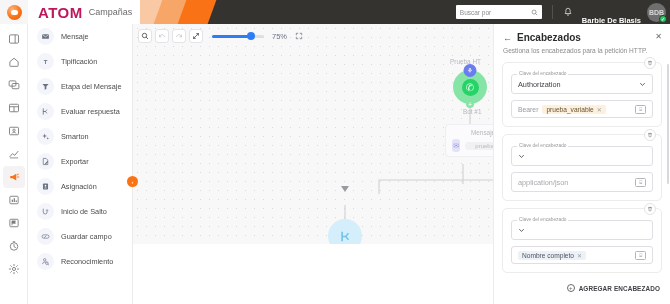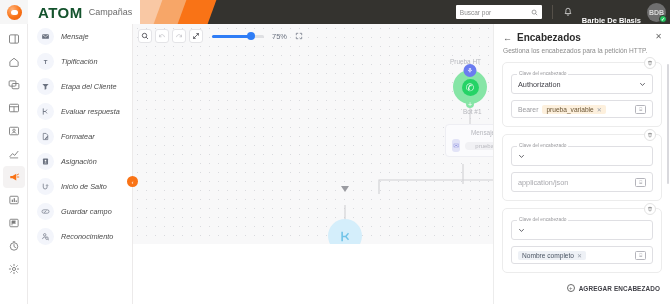--- a/index.html
+++ b/index.html
@@ -27,21 +27,21 @@
     background: radial-gradient(circle at 35% 30%, #ffb27a 0%, #f97316 55%, #ea580c 100%);
     display: flex; align-items: center; justify-content: center;
   }
   .logo-dot::after {
     content: ""; width: 7px; height: 5px; border-radius: 3px; background: #fff;
   }
   .brand-cell {
     flex: 0 0 auto; height: 24px; background: #fff;
     display: flex; align-items: center; padding: 0 8px 0 10px; gap: 6px;
   }
-  .brand-word { font-size: 15px; font-weight: bold; letter-spacing: .5px; color: #14532d; }
+  .brand-word { font-size: 15px; font-weight: bold; letter-spacing: .5px; color: #be185d; }
   .brand-sub { font-size: 9px; color: #6b6b6b; }
   .stripes { position: relative; width: 92px; height: 24px; flex: 0 0 92px; overflow: hidden; }
   .stripes i { position: absolute; top: -4px; height: 32px; width: 30px; transform: skewX(-20deg); }
   .s1 { left: -6px;  background: #f9c8a4; }
   .s2 { left: 18px;  background: #f7a668; }
   .s3 { left: 42px;  background: #f97316; }
   .topbar-spacer { flex: 1 1 auto; }
   .search-box {
     width: 86px; height: 14px; background: #ffffff; border-radius: 1px;
     display: flex; align-items: center; padding: 0 4px; gap: 3px;
@@ -87,21 +87,21 @@
     height: 25px; display: flex; align-items: center; gap: 7px; padding-left: 9px;
   }
   .node-ico {
     width: 17px; height: 17px; border-radius: 50%; background: #f3f5fb;
     display: flex; align-items: center; justify-content: center;
     color: #6b7280; flex: 0 0 17px;
   }
   .node-ico svg { width: 9px; height: 9px; }
   .node-ico .tx { font-size: 6px; font-weight: bold; letter-spacing: -.2px; }
   .node-ico .tx.small { font-size: 3.6px; }
-  .node-label { font-size: 7.3px; color: #4b4b4b; white-space: nowrap; font-style: italic; }
+  .node-label { font-size: 7.3px; color: #4b4b4b; white-space: nowrap; }
   .collapse-btn {
     position: absolute; left: 127px; top: 176px; width: 11px; height: 11px;
     border-radius: 50%; background: #f97316; color: #fff; font-size: 6px;
     display: flex; align-items: center; justify-content: center; z-index: 25;
   }
 
   
   .canvas {
     position: absolute; left: 133px; top: 24px; width: 360px; height: 220px;
     background-color: #f8f8f9;
@@ -377,39 +377,48 @@
           <span class="tx">T</span>
         </span>
       <span class="node-label">Tipificación</span>
     </div>
     <div class="node-item">
       <span class="node-ico">
         <svg viewBox="0 0 16 16">
             <path d="M2.5 3.5h11l-4 4.6v4.2l-3 1.4V8.1z" fill="#6b7280"></path>
           </svg>
       </span>
-      <span class="node-label">Etapa del Cliente</span>
+      <span class="node-label">Etapa del Mensaje</span>
     </div>
     <div class="node-item">
       <span class="node-ico">
         <svg viewBox="0 0 16 16">
             <line x1="4" y1="2.5" x2="4" y2="13.5" stroke="#6b7280" stroke-width="1.5"></line>
             <path d="M4 8h4l2.6-3.4M4 8h4l2.6 3.4" fill="none" stroke="#6b7280" stroke-width="1.3"></path>
           </svg>
       </span>
       <span class="node-label">Evaluar respuesta</span>
     </div>
     <div class="node-item">
       <span class="node-ico">
         <svg viewBox="0 0 16 16">
+            <path d="M6.5 2.5 7.6 6l3.4 1.1L7.6 8.2 6.5 11.6 5.4 8.2 2 7.1 5.4 6z" fill="#6b7280"></path>
+            <path d="M12 9l.6 1.6 1.6.6-1.6.6-.6 1.6-.6-1.6-1.6-.6 1.6-.6z" fill="#6b7280"></path>
+          </svg>
+      </span>
+      <span class="node-label">Smarton</span>
+    </div>
+    <div class="node-item">
+      <span class="node-ico">
+        <svg viewBox="0 0 16 16">
             <path d="M4 2.5h5l3 3v8H4z" fill="none" stroke="#6b7280" stroke-width="1.3"></path>
             <path d="M12.8 8.6 8.6 12.8l-1.9.5.5-1.9 4.2-4.2z" fill="#6b7280"></path>
           </svg>
       </span>
-      <span class="node-label">Formatear</span>
+      <span class="node-label">Exportar</span>
     </div>
     <div class="node-item">
       <span class="node-ico">
         <svg viewBox="0 0 16 16">
             <rect x="3.5" y="2.5" width="9" height="11" rx="1.3" fill="#6b7280"></rect>
             <circle cx="8" cy="6.6" r="1.5" fill="#fff"></circle>
             <path d="M5.6 11.2a2.6 2.6 0 0 1 4.8 0z" fill="#fff"></path>
           </svg>
       </span>
       <span class="node-label">Asignación</span>

